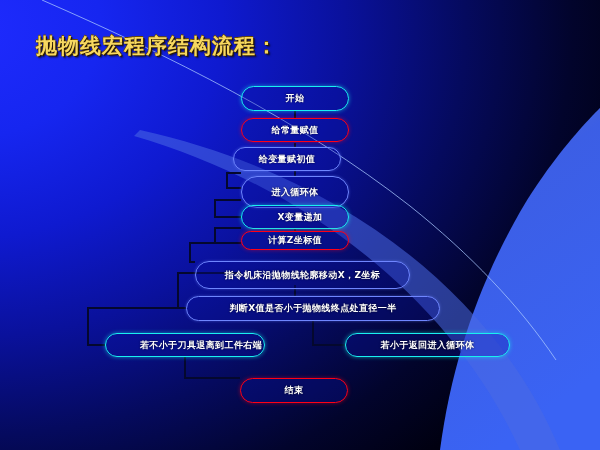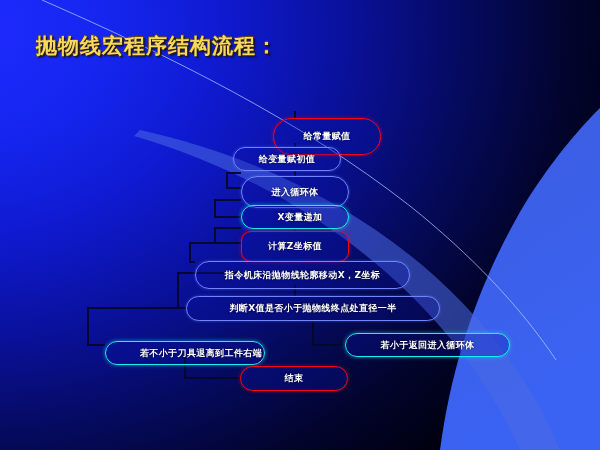--- a/index.html
+++ b/index.html
@@ -101,54 +101,57 @@
       <path d="M313,321 L313,345 L345,345"></path>
 
       <path d="M186,308 L88,308 L88,345 L105,345"></path>
 
       <path d="M185,357 L185,378 L240,378"></path>
     </g>
   </svg>
 
   <div class="title">抛物线宏程序结构流程：</div>
 
+  <div class="node c-cyan" style="left:241px;top:86px;width:108px;height:25px;">
+    <span>开始</span>
+  </div>
 
-  <div class="node c-red" style="left:241px;top:118px;width:108px;height:37px;margin-left:32px;">
+  <div class="node c-red" style="left:241px;top:118px;width:108px;height:24px;">
     <span>给常量赋值</span>
   </div>
 
   <div class="node c-blue" style="left:233px;top:147px;width:108px;height:24px;">
     <span>给变量赋初值</span>
   </div>
 
   <div class="node c-blue" style="left:241px;top:176px;width:108px;height:32px;">
     <span>进入循环体</span>
   </div>
 
   <div class="node c-cyan" style="left:241px;top:205px;width:108px;height:24px;padding-left:10px;">
     <span>X变量递加</span>
   </div>
 
-  <div class="node c-red" style="left:241px;top:231px;width:108px;height:31px;border-radius:10px;">
+  <div class="node c-red" style="left:241px;top:231px;width:108px;height:19px;">
     <span>计算Z坐标值</span>
   </div>
 
   <div class="node c-blue" style="left:195px;top:261px;width:215px;height:28px;">
     <span>指令机床沿抛物线轮廓移动X，Z坐标</span>
   </div>
 
   <div class="node c-blue" style="left:186px;top:296px;width:254px;height:25px;">
     <span>判断X值是否小于抛物线终点处直径一半</span>
   </div>
 
-  <div class="node c-cyan" style="left:105px;top:341px;width:160px;height:24px;padding-left:32px;">
+  <div class="node c-cyan" style="left:105px;top:333px;width:160px;height:24px;padding-left:32px;">
     <span>若不小于刀具退离到工件右端</span>
   </div>
 
   <div class="node c-cyan" style="left:345px;top:333px;width:165px;height:24px;">
     <span>若小于返回进入循环体</span>
   </div>
 
-  <div class="node c-red" style="left:240px;top:366px;width:108px;height:25px;">
+  <div class="node c-red" style="left:240px;top:378px;width:108px;height:25px;">
     <span>结束</span>
   </div>
 
 </div>
 
 </body></html>

